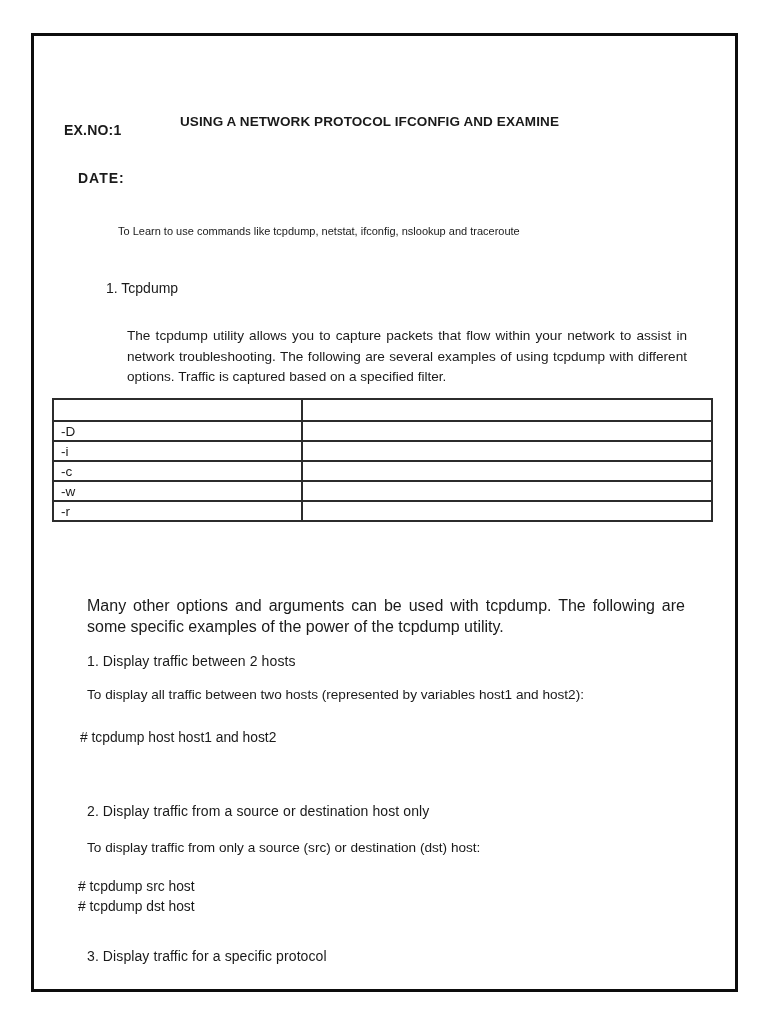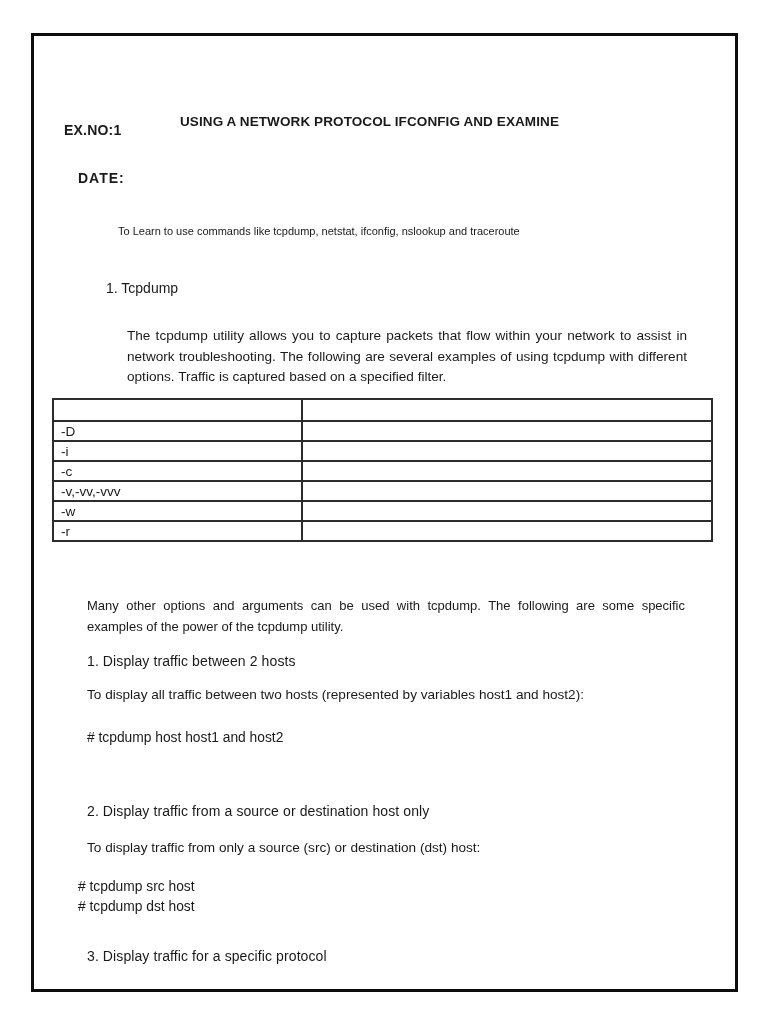--- a/index.html
+++ b/index.html
@@ -75,31 +75,31 @@
     font-size: 13.5px;
     vertical-align: middle;
     overflow: hidden;
   }
   .options-table tr.hdr td { height: 20px; }
   .options-table td.col-opt { width: 236px; }
 
   .many-para {
     left: 53px; top: 559px;
     width: 598px;
-    font-size: 13px;
+    font-size: 16px;
     line-height: 21px;
     text-align: justify;
   }
   .ex-heading { font-size: 14px; letter-spacing: 0.1px; }
   .ex-desc    { font-size: 13.6px; }
   .cmd-line   { font-size: 13.8px; line-height: 19.5px; }
 
   .ex1-h { left: 53px; top: 617px; }
   .ex1-d { left: 53px; top: 651px; text-align: center; }
-  .ex1-c { left: 53px; top: 692px; }
+  .ex1-c { left: 46px; top: 692px; }
   .ex2-h { left: 53px; top: 767px; }
   .ex2-d { left: 53px; top: 804px; }
   .ex2-c { left: 44px; top: 841px; }
   .ex3-h { left: 53px; top: 912px; }
 </style>
 </head>
 <body>
 
 <div class="page-frame">
 
@@ -132,24 +132,20 @@
       </tr>
       <tr>
         <td class="col-opt">-i</td>
         <td></td>
       </tr>
       <tr>
         <td class="col-opt">-c</td>
         <td></td>
       </tr>
       <tr>
-        <td class="col-opt">-v,-vv,-vvv</td>
-        <td></td>
-      </tr>
-      <tr>
         <td class="col-opt">-w</td>
         <td></td>
       </tr>
       <tr>
         <td class="col-opt">-r</td>
         <td></td>
       </tr>
     </tbody>
   </table>
 

